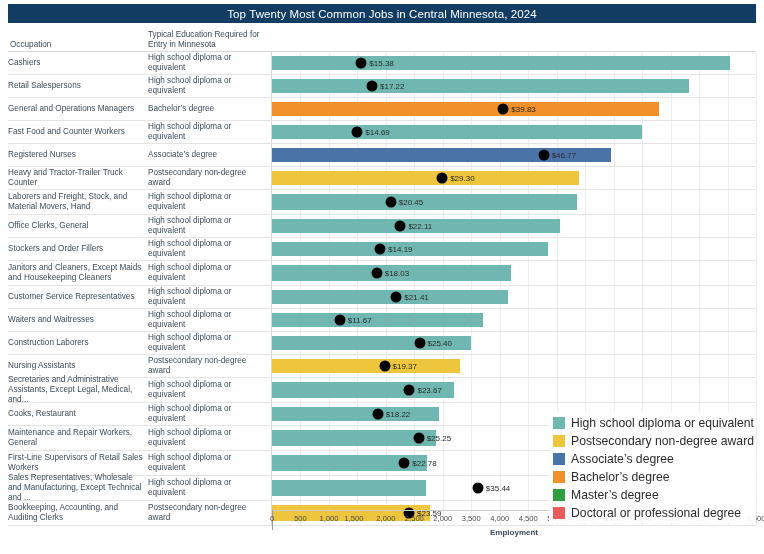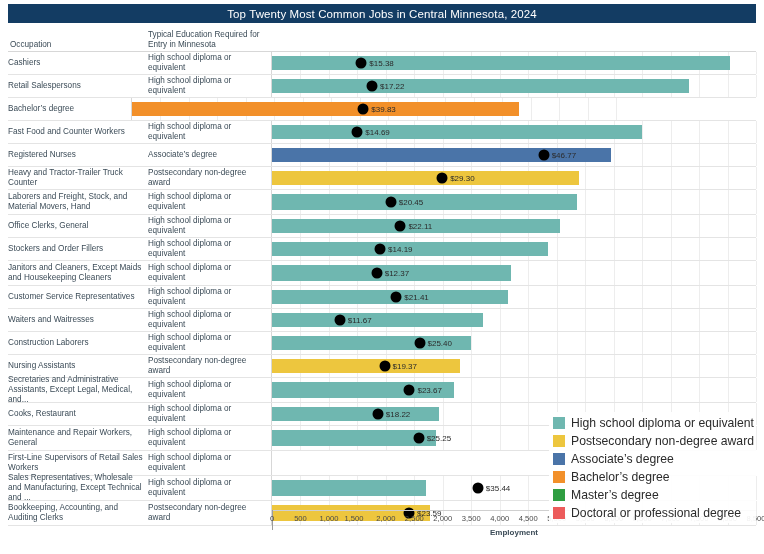--- a/index.html
+++ b/index.html
@@ -249,20 +249,21 @@
             <i style="left: 427.059px;"></i>
             <i style="left: 455.529px;"></i>
             <i style="left: 484px;"></i>
           </div>
           <div class="bar" title="Retail Salespersons — 7,320" style="width: 416.809px; background: rgb(111, 183, 176);"></div>
           <div class="wage-dot" style="left: 100.014px;"></div>
           <div class="wage-lbl" style="left: 108.014px;">$17.22</div>
         </div>
       </div>
       <div class="row" style="height: 23px;">
+        <div class="cell-occ">General and Operations Managers</div>
         <div class="cell-edu">Bachelor’s degree</div>
         <div class="cell-plot">
           <div class="gridlines">
             <i style="left: 28.4706px;"></i>
             <i style="left: 56.9412px;"></i>
             <i style="left: 85.4118px;"></i>
             <i style="left: 113.882px;"></i>
             <i style="left: 142.353px;"></i>
             <i style="left: 170.824px;"></i>
             <i style="left: 199.294px;"></i>
@@ -468,21 +469,21 @@
             <i style="left: 313.176px;"></i>
             <i style="left: 341.647px;"></i>
             <i style="left: 370.118px;"></i>
             <i style="left: 398.588px;"></i>
             <i style="left: 427.059px;"></i>
             <i style="left: 455.529px;"></i>
             <i style="left: 484px;"></i>
           </div>
           <div class="bar" title="Janitors and Cleaners, Except Maids and Housekeeping Cleaners — 4,200" style="width: 239.153px; background: rgb(111, 183, 176);"></div>
           <div class="wage-dot" style="left: 104.718px;"></div>
-          <div class="wage-lbl" style="left: 112.718px;">$12.37</div>
+          <div class="wage-lbl" style="left: 112.718px;">$18.03</div>
         </div>
       </div>
       <div class="row" style="height: 23px;">
         <div class="cell-occ">Customer Service Representatives</div>
         <div class="cell-edu">High school diploma or equivalent</div>
         <div class="cell-plot">
           <div class="gridlines">
             <i style="left: 28.4706px;"></i>
             <i style="left: 56.9412px;"></i>
             <i style="left: 85.4118px;"></i>
@@ -670,20 +671,44 @@
             <i style="left: 484px;"></i>
           </div>
           <div class="bar" title="Maintenance and Repair Workers, General — 2,880" style="width: 163.991px; background: rgb(111, 183, 176);"></div>
           <div class="wage-dot" style="left: 146.652px;"></div>
           <div class="wage-lbl" style="left: 154.652px;">$25.25</div>
         </div>
       </div>
       <div class="row" style="height: 25px;">
         <div class="cell-occ">First-Line Supervisors of Retail Sales Workers</div>
         <div class="cell-edu">High school diploma or equivalent</div>
+        <div class="cell-plot">
+          <div class="gridlines">
+            <i style="left: 28.4706px;"></i>
+            <i style="left: 56.9412px;"></i>
+            <i style="left: 85.4118px;"></i>
+            <i style="left: 113.882px;"></i>
+            <i style="left: 142.353px;"></i>
+            <i style="left: 170.824px;"></i>
+            <i style="left: 199.294px;"></i>
+            <i style="left: 227.765px;"></i>
+            <i style="left: 256.235px;"></i>
+            <i style="left: 284.706px;"></i>
+            <i style="left: 313.176px;"></i>
+            <i style="left: 341.647px;"></i>
+            <i style="left: 370.118px;"></i>
+            <i style="left: 398.588px;"></i>
+            <i style="left: 427.059px;"></i>
+            <i style="left: 455.529px;"></i>
+            <i style="left: 484px;"></i>
+          </div>
+          <div class="bar" title="First-Line Supervisors of Retail Sales Workers — 2,720" style="width: 154.88px; background: rgb(111, 183, 176);"></div>
+          <div class="wage-dot" style="left: 132.306px;"></div>
+          <div class="wage-lbl" style="left: 140.306px;">$22.78</div>
+        </div>
       </div>
       <div class="row" style="height: 25px;">
         <div class="cell-occ">Sales Representatives, Wholesale and Manufacturing, Except Technical and ...</div>
         <div class="cell-edu">High school diploma or equivalent</div>
         <div class="cell-plot">
           <div class="gridlines">
             <i style="left: 28.4706px;"></i>
             <i style="left: 56.9412px;"></i>
             <i style="left: 85.4118px;"></i>
             <i style="left: 113.882px;"></i>

